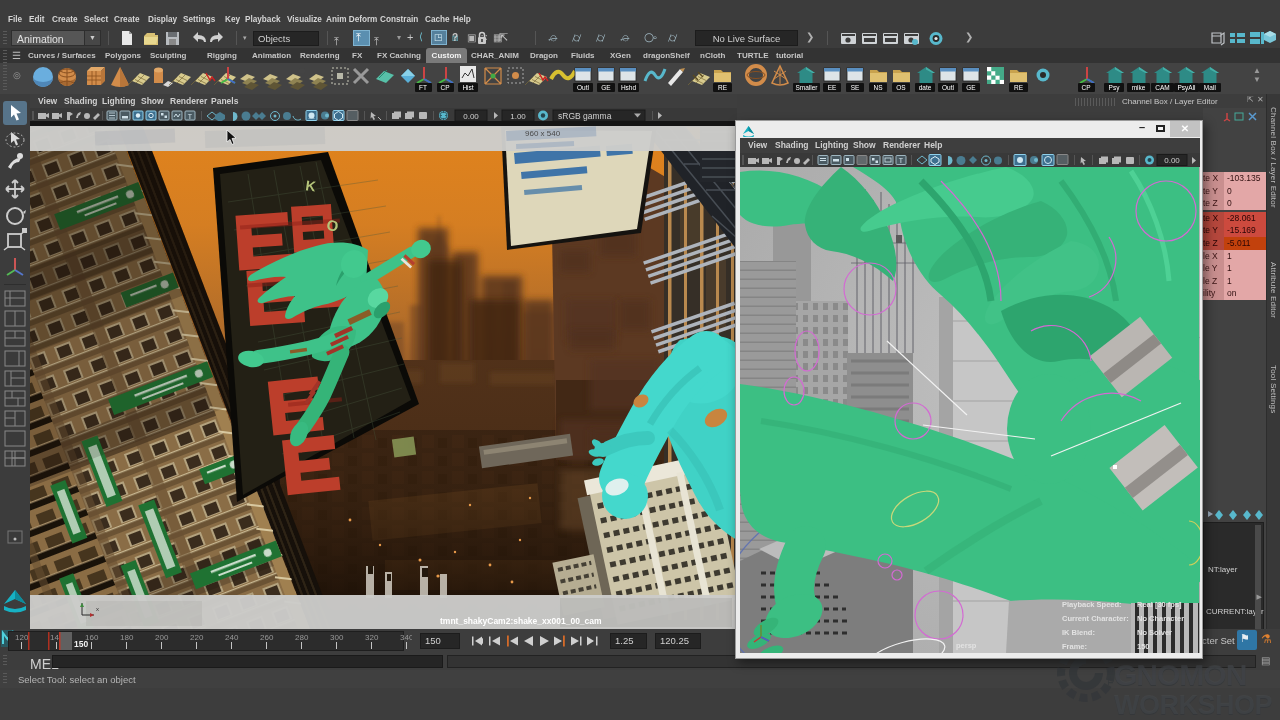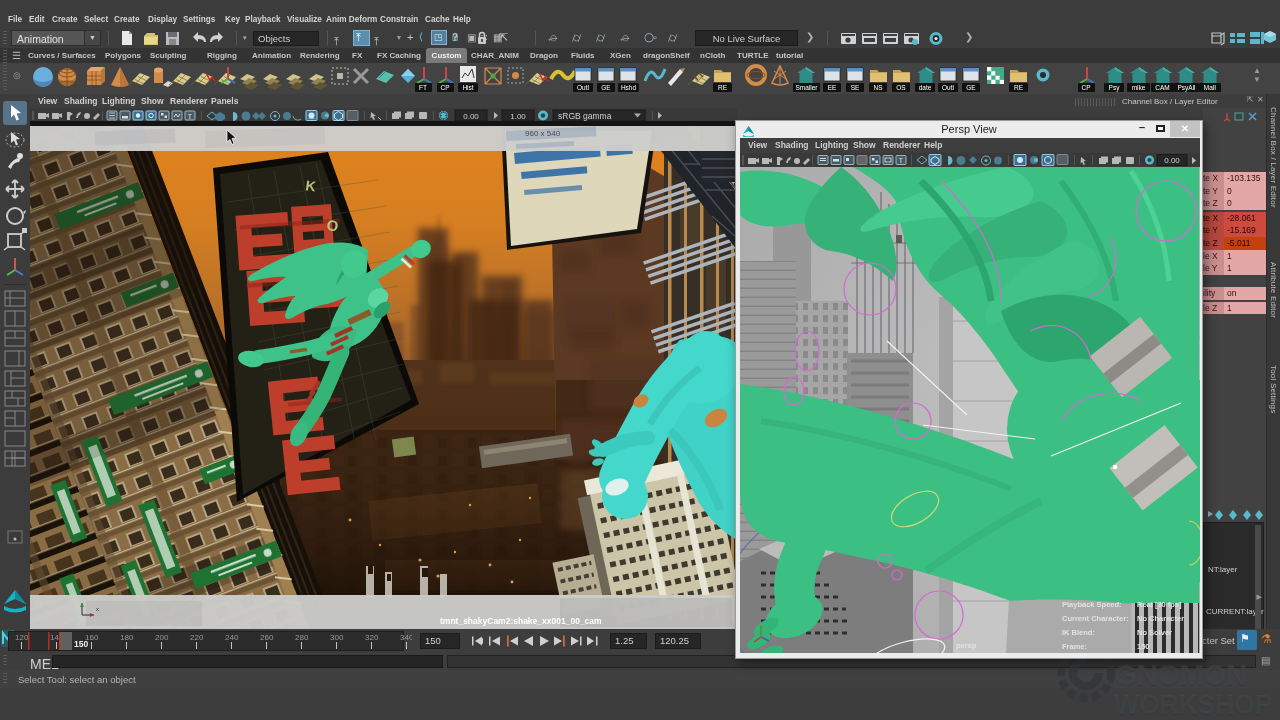--- a/index.html
+++ b/index.html
@@ -909,21 +909,21 @@
         <span class="cbv" style="background:#c2410c;color:#2a0505;">-5.011</span>
       </div>
  <div class="cbrow" style="top:141.6px;">
         <span class="cbl">le X</span>
         <span class="cbv">1</span>
       </div>
  <div class="cbrow" style="top:154.2px;">
         <span class="cbl">le Y</span>
         <span class="cbv">1</span>
       </div>
- <div class="cbrow" style="top:166.8px;margin-top:27px;">
+ <div class="cbrow" style="top:166.8px;">
         <span class="cbl">le Z</span>
         <span class="cbv">1</span>
       </div>
  <div class="cbrow" style="top:179.4px;">
         <span class="cbl">ility</span>
         <span class="cbv">on</span>
       </div>
  <svg class="abs" style="left:0px;top:400px;" width="63" height="14" viewBox="0 0 63 14">
         <g fill="#58b8cc">
           <path d="M5,3 l5,3 -5,3 z" fill="#9ab"></path>
@@ -1038,21 +1038,20 @@
 </svg></div>
 
 <div class="abs" id="floatwin" style="left:735px;top:120px;width:468px;height:539px;background:#ececec;box-shadow:3px 4px 10px rgba(0,0,0,.45);border:1px solid #9a9a9a;">
   <div class="abs" style="left:6px;top:2px;width:13px;height:12px;" id="mayaico">
   <svg width="13" height="12" viewBox="0 0 13 12">
           <path d="M1,9 L6.5,1 L12,9 L6.5,6 Z" fill="#17b2c4"></path>
           <path d="M6.5,1 L12,9 L6.5,6 Z" fill="#0e8a9a"></path>
           <path d="M1,10 q5.5,3 11,0 v1.5 q-5.5,2.5 -11,0 z" fill="#17b2c4"></path>
         </svg>
   </div>
-  <div class="abs" style="left:0;top:0;width:466px;height:17px;text-align:center;font-size:11px;color:#1c1c1c;line-height:17px;">Persp View</div>
   <span class="abs" style="left:400px;top:0px;width:12px;text-align:center;font-size:11px;color:#222;font-weight:bold;">–</span>
   <div class="abs" style="left:420px;top:4px;width:9px;height:7px;border:2px solid #222;background:#f4f4f4;"></div>
   <span class="abs" style="left:434px;top:0px;width:30px;height:16px;text-align:center;font-size:10px;color:#fdfdfd;background:#c2c2c2;line-height:16px;font-weight:bold;">✕</span>
   <div class="abs" style="left:4px;top:17px;width:460px;height:15px;background:#3e3e3e;"></div>
   <div style="position:absolute;left:0;top:19px;width:460px;height:12px;font-size:8.5px;font-weight:bold;color:#d0d0d0;">
   <span class="abs" style="left:12px">View</span>
         <span class="abs" style="left:39px">Shading</span>
         <span class="abs" style="left:79px">Lighting</span>
         <span class="abs" style="left:117px">Show</span>
         <span class="abs" style="left:147px">Renderer</span>

